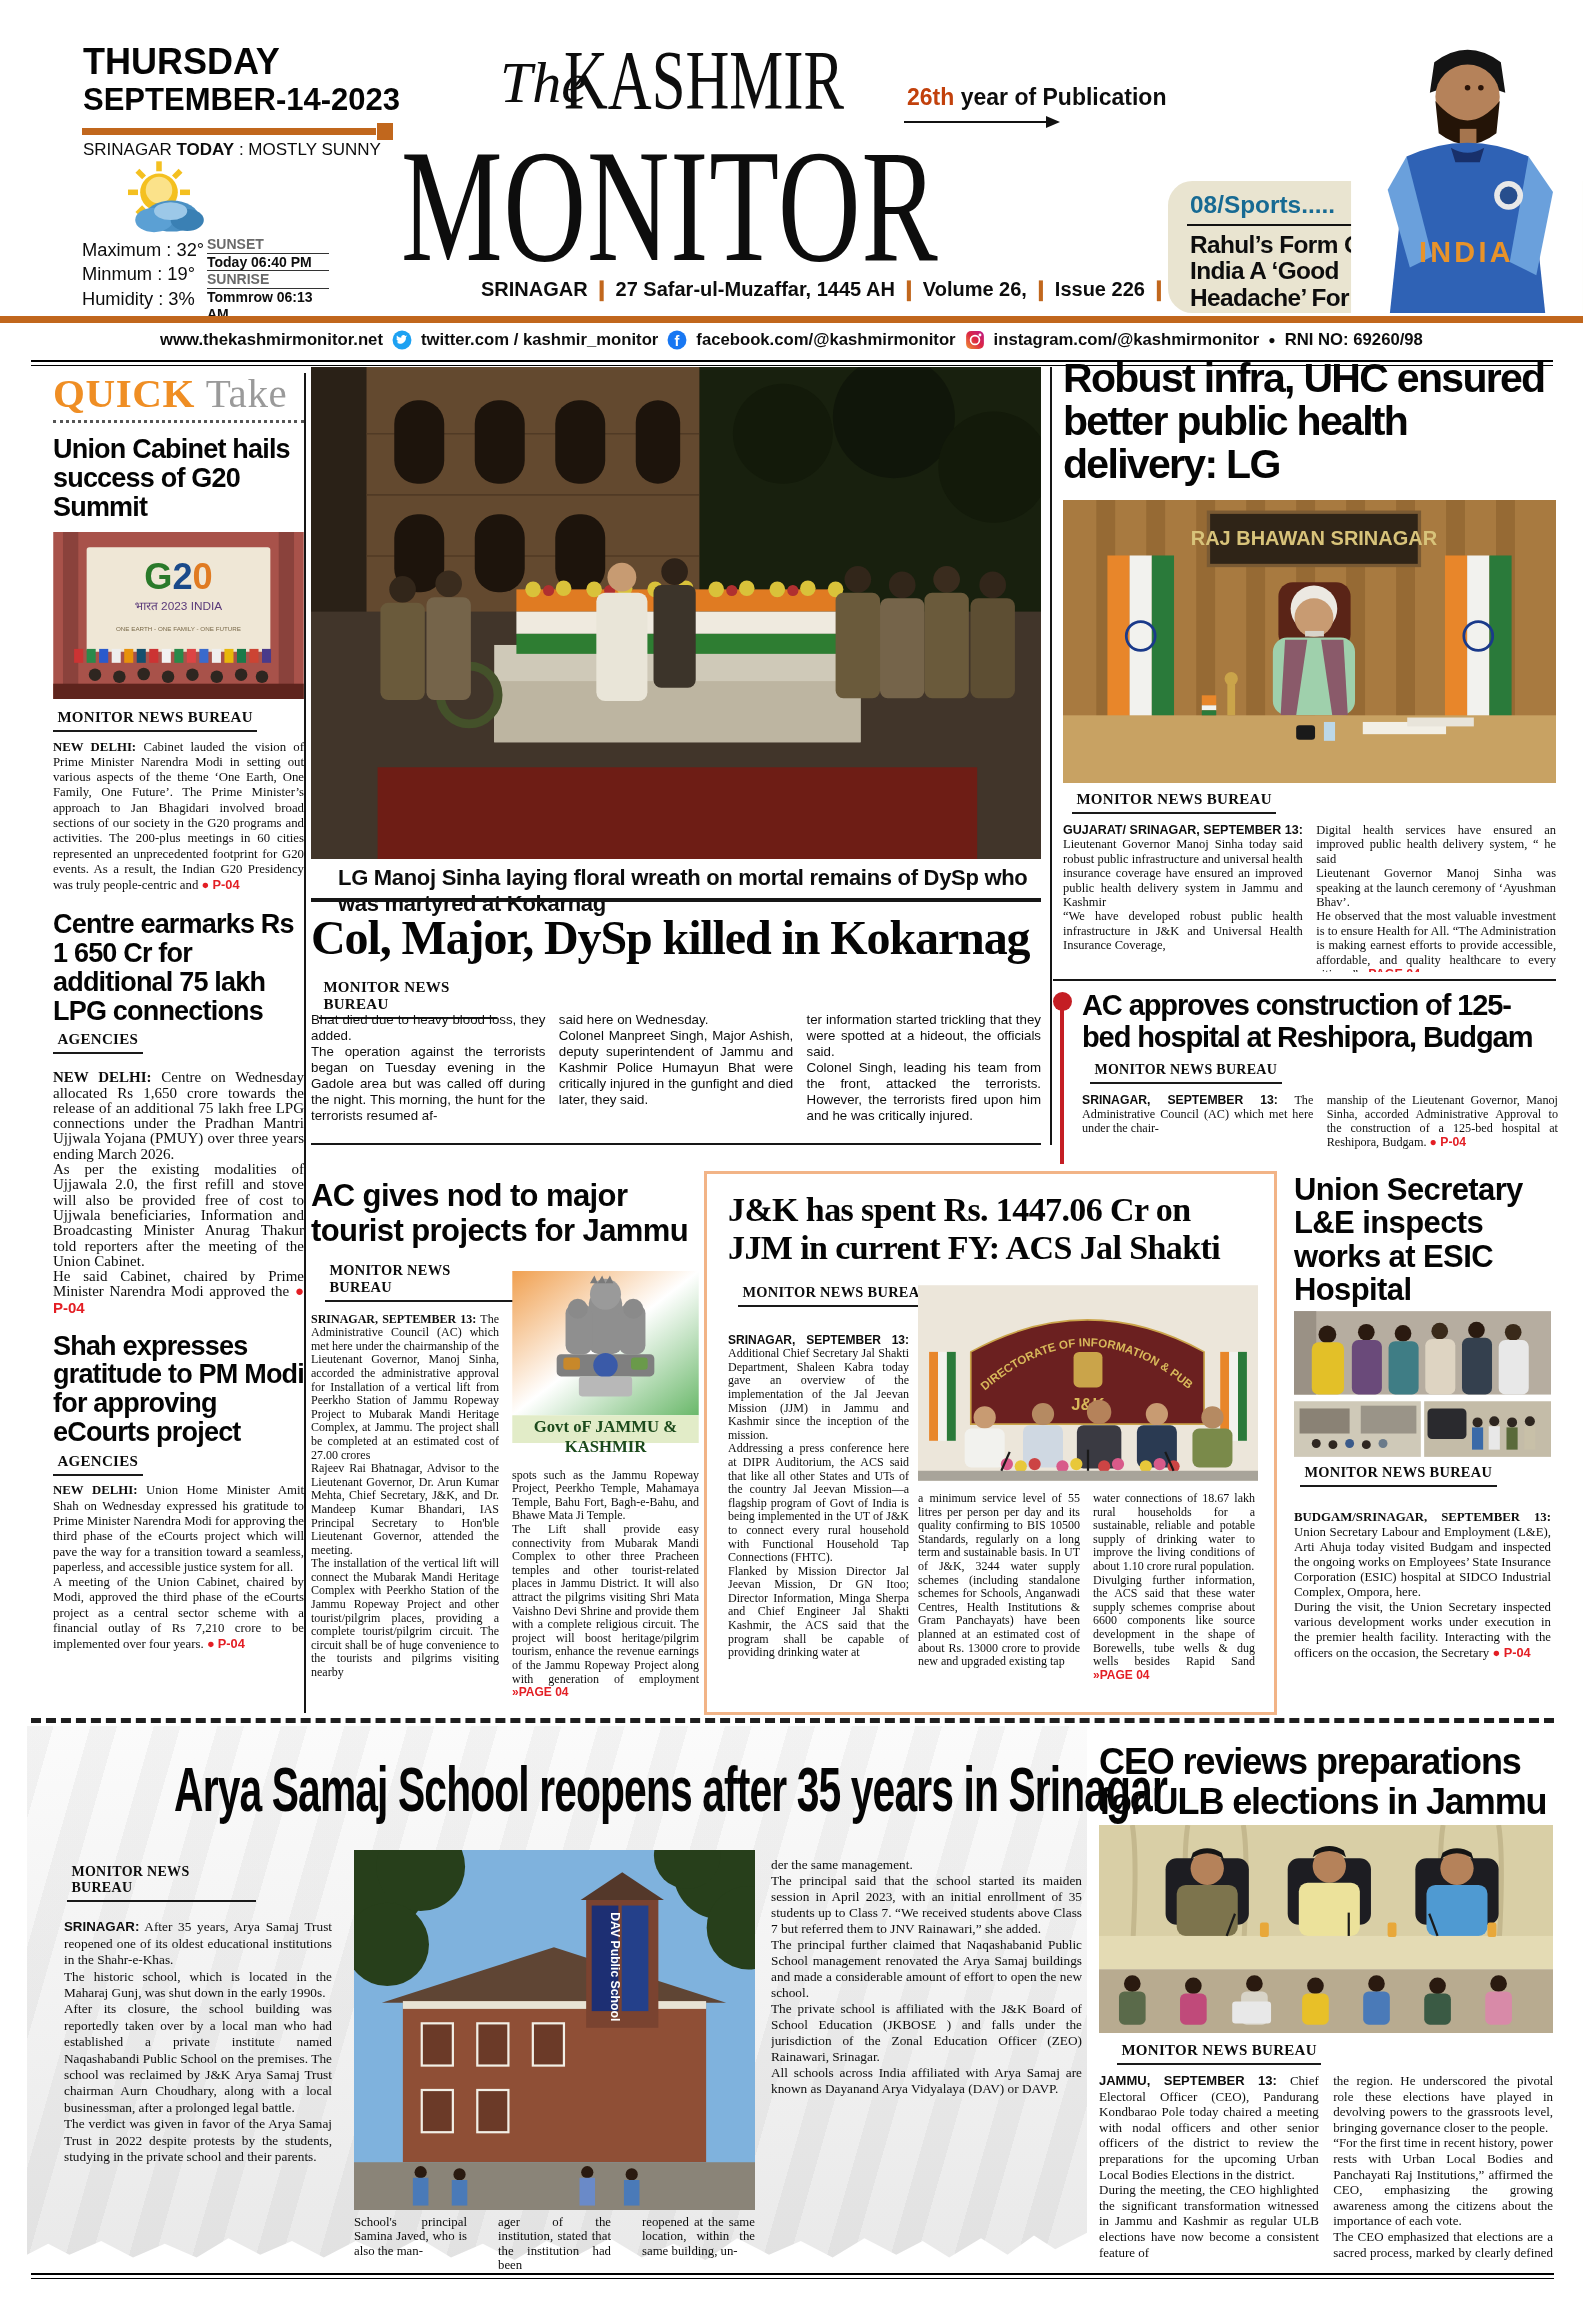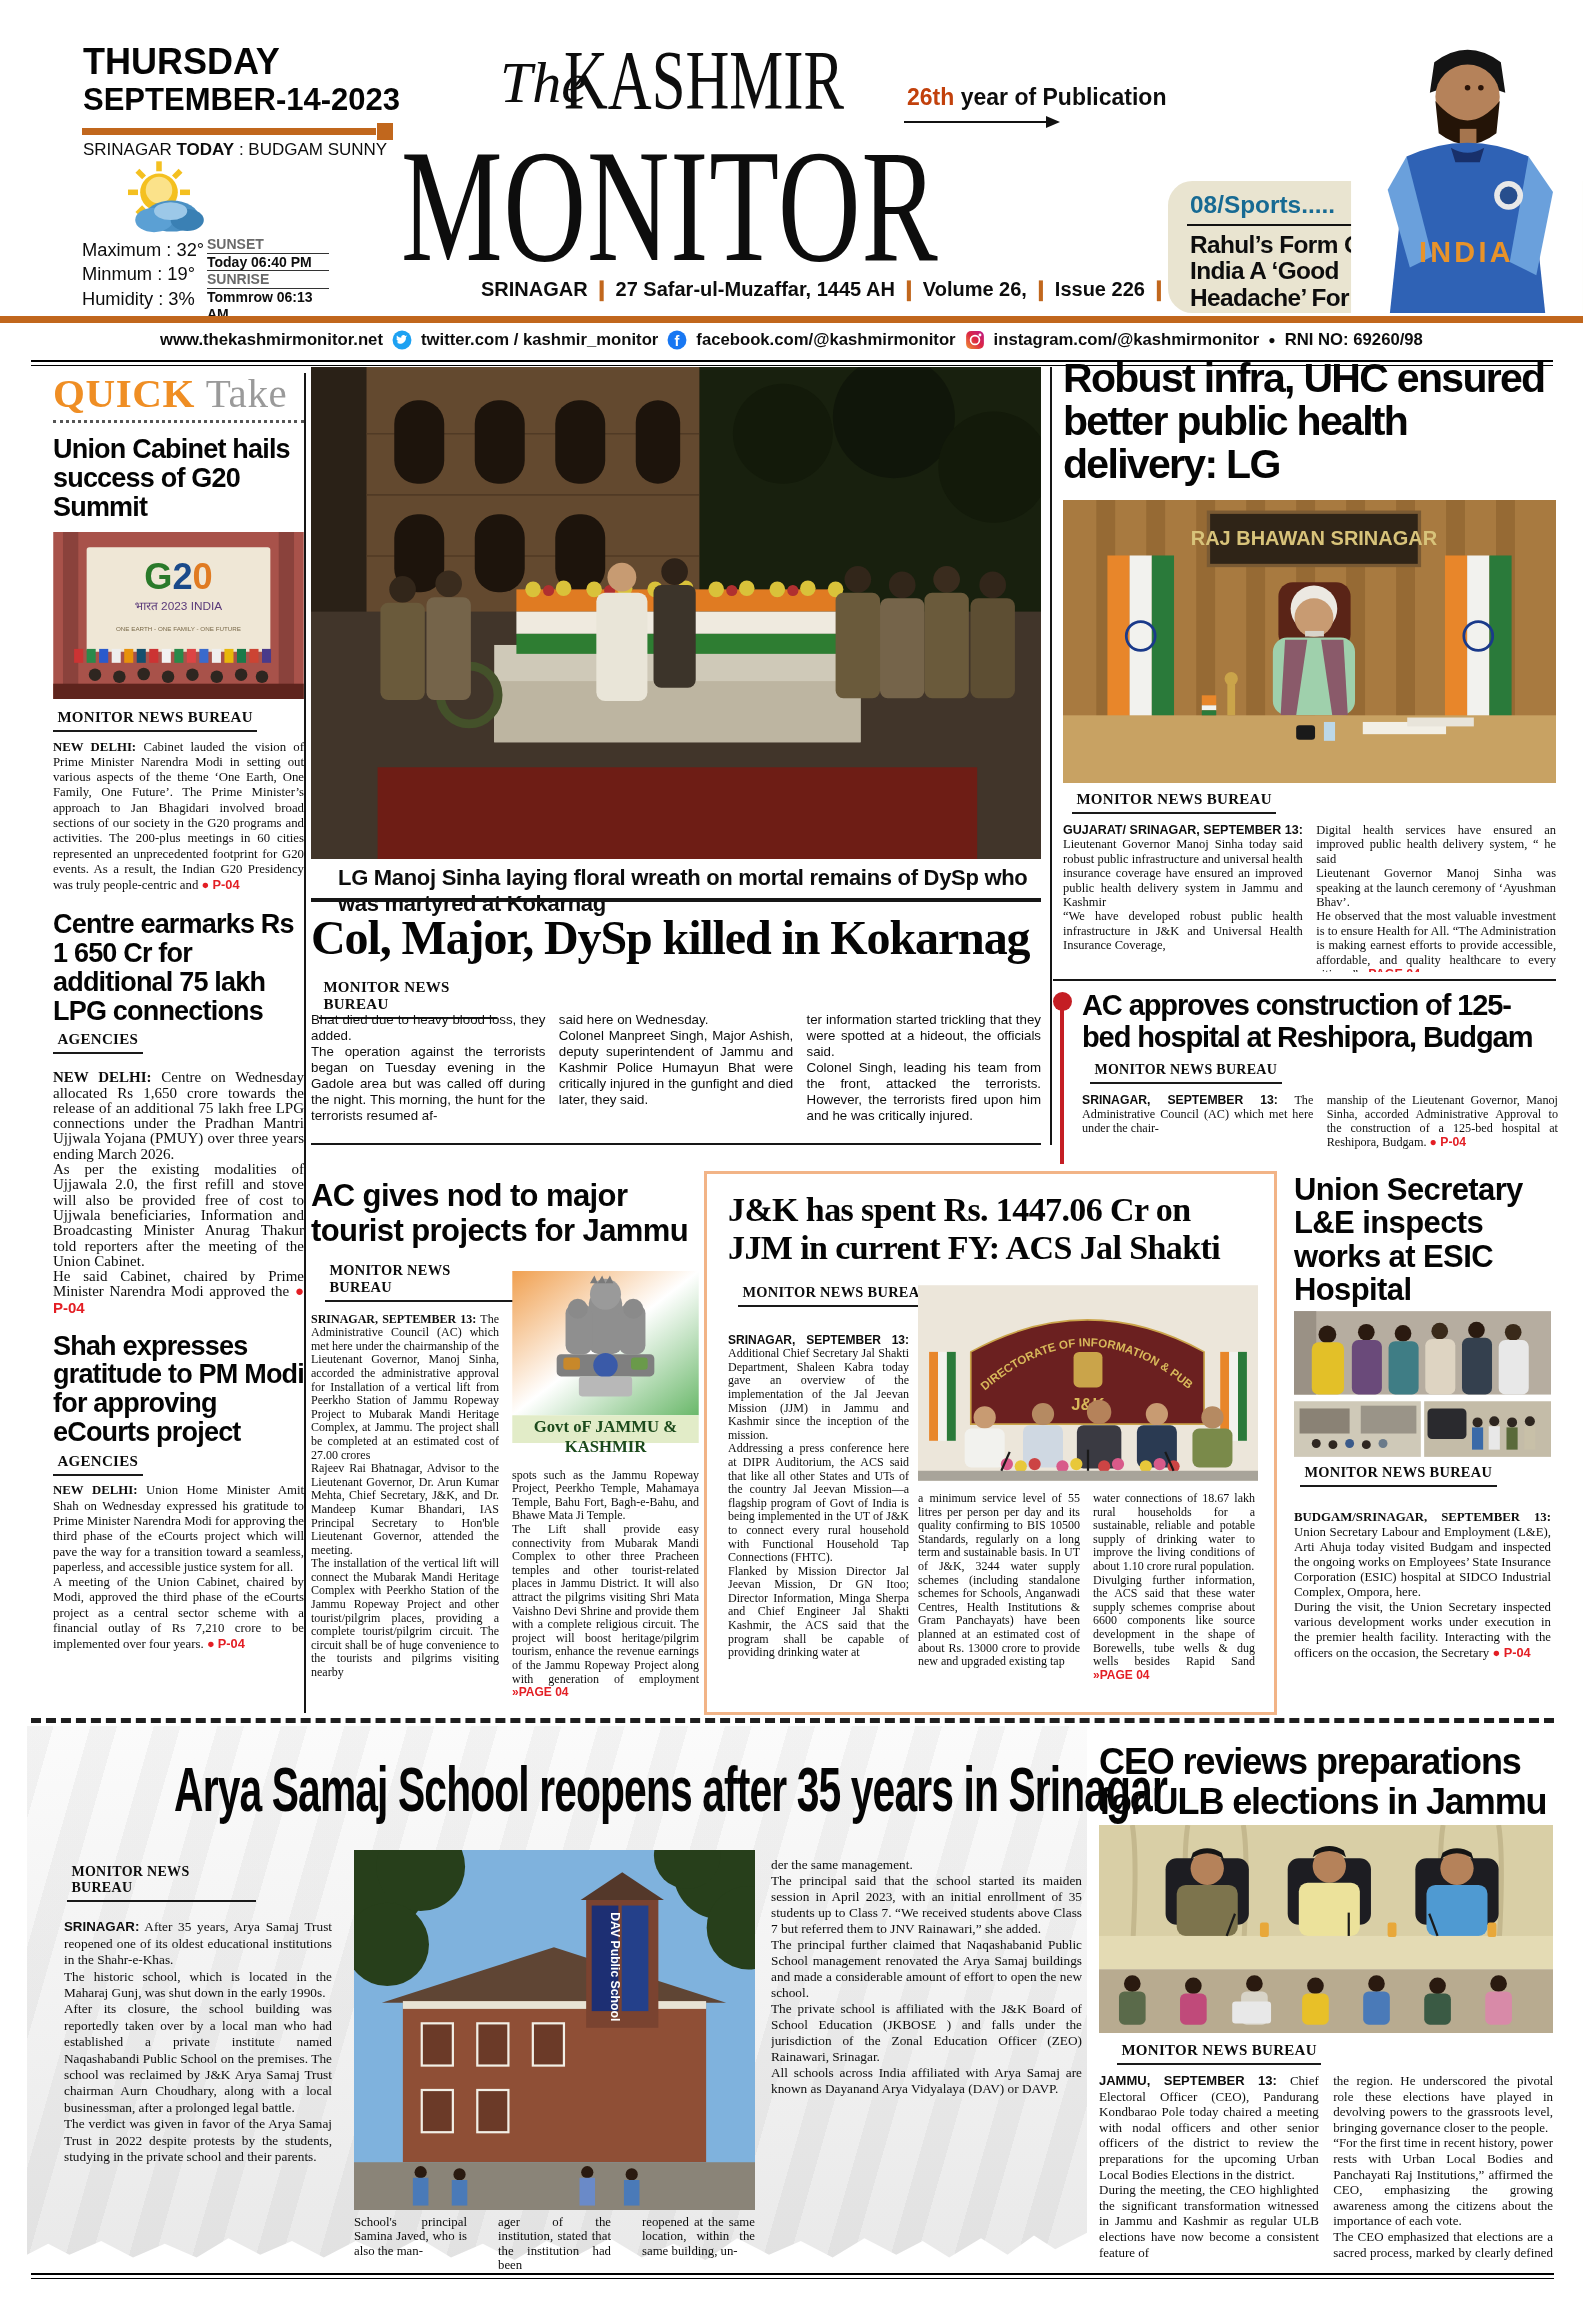--- a/index.html
+++ b/index.html
@@ -29,21 +29,21 @@
 </head>
 <body>
 
 <div id="page">
 
   <div class="abs hl" style="left:83px;top:43px;font-size:36px;letter-spacing:0">THURSDAY</div>
   <div class="abs hl" style="left:83px;top:84px;font-size:31px;letter-spacing:0">SEPTEMBER-14-2023</div>
   <div class="abs" style="left:82px;top:128px;width:294px;height:6.7px;background:#c1671d"></div>
   <div class="abs" style="left:377px;top:123px;width:15.6px;height:16.7px;background:#c1671d"></div>
   <div class="abs sansb" style="left:83px;top:140px;font-size:17px">
-    <span>SRINAGAR </span><span class="dl">TODAY</span><span> : BUDGAM SUNNY</span>
+    <span>SRINAGAR </span><span class="dl">TODAY</span><span> : MOSTLY SUNNY</span>
   </div>
 
   <div class="abs" style="left:106px;top:158px;width:106px;height:83px">
     <svg width="106" height="83" viewBox="0 0 190 150">
       <g fill="#f4c020">
           <circle cx="95" cy="62" r="34"></circle>
         <g stroke="#f4c020" stroke-width="10">
             <line x1="95" y1="6" x2="95" y2="24"></line>
             <line x1="95" y1="100" x2="95" y2="118"></line>
             <line x1="39" y1="62" x2="57" y2="62"></line>

